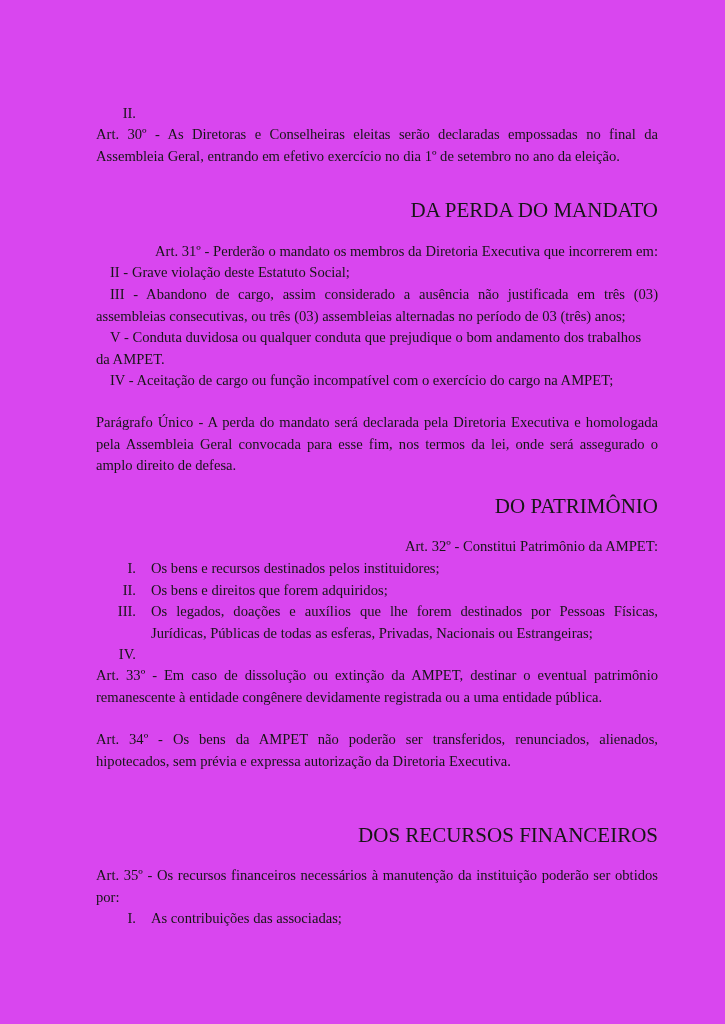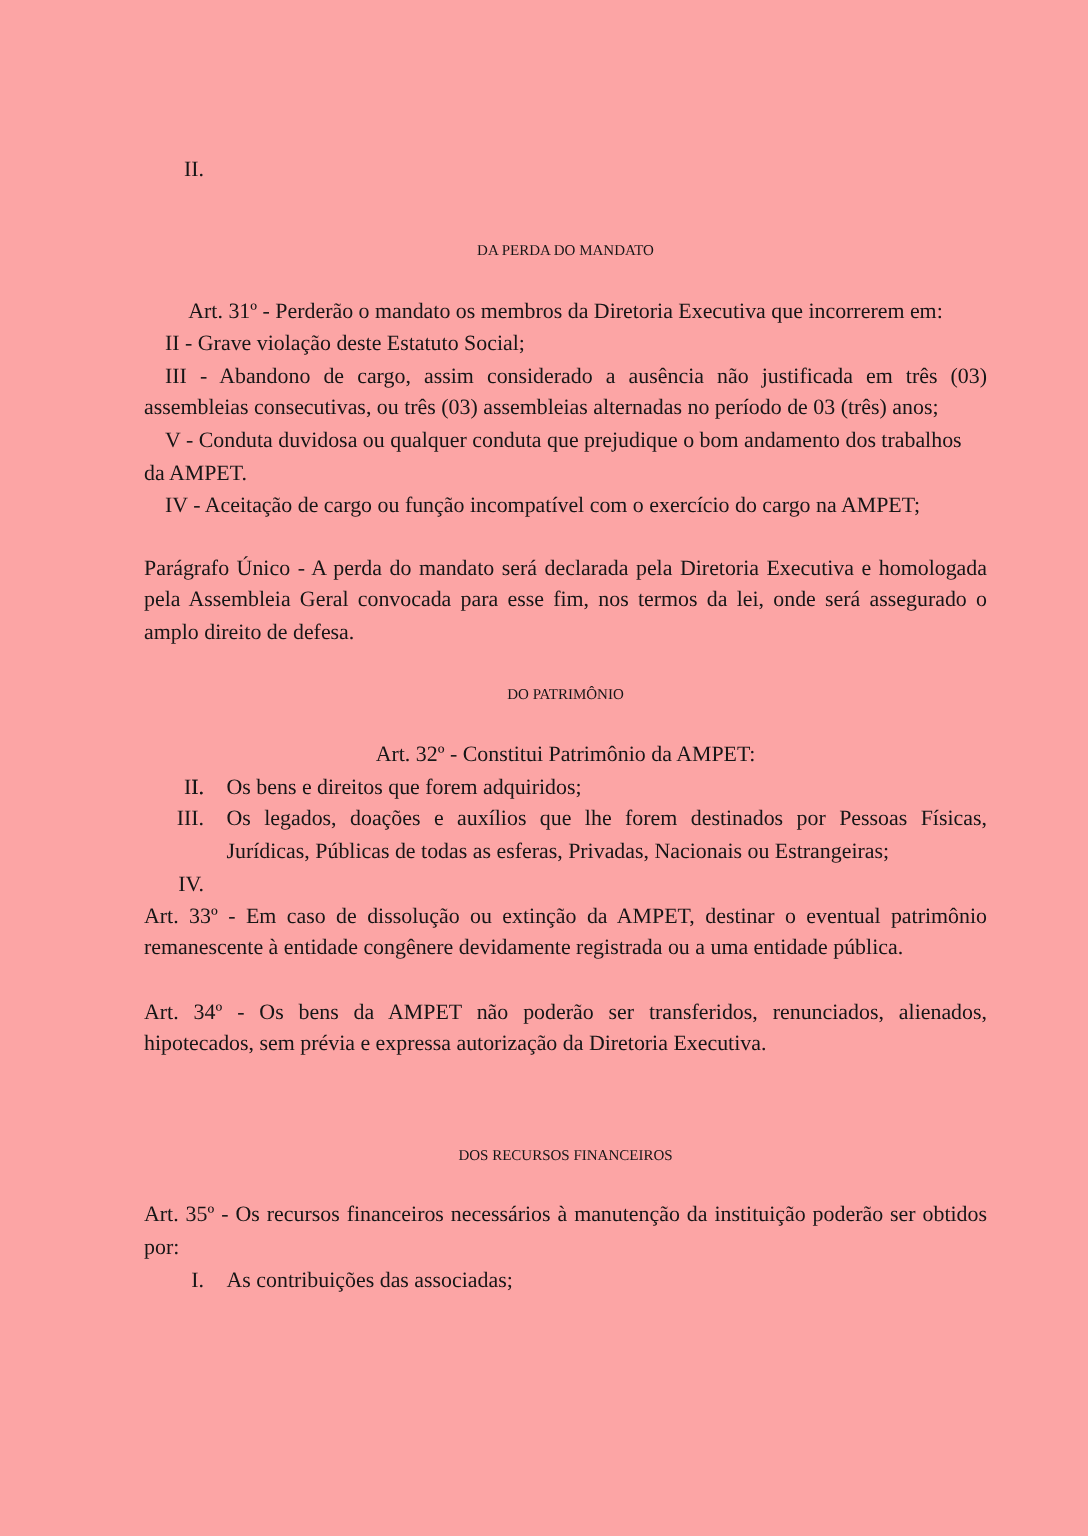--- a/index.html
+++ b/index.html
@@ -5,21 +5,21 @@
   html, body {
     margin: 0;
     padding: 0;
     background: #ffffff;
   }
 
   .page {
     position: relative;
     width: 725px;
     height: 1024px;
-    background: #fca5a5;
+    background: #d946ef;
     margin: 0 auto;
     overflow: hidden;
     font-family: "Liberation Serif", "DejaVu Serif", serif;
     color: #161616;
     -webkit-font-smoothing: antialiased;
   }
 
   .content {
     position: absolute;
     left: 96px;
@@ -31,28 +31,28 @@
   .para {
     font-size: 14.6px;
     line-height: 21.6px;
     text-align: justify;
     text-justify: inter-word;
     margin: 0;
     hyphens: none;
   }
 
   .para.nojust {
-    text-align: center;
+    text-align: right;
   }
 
   
   .heading {
-    font-size: 10px;
+    font-size: 21px;
     line-height: 21.6px;
-    text-align: center;
+    text-align: right;
     margin: 0;
   }
   .gap-md { height: 21px; }
   .gap-lg { height: 30px; }
   .gap-xl { height: 40px; }
 
   
   .dash-list {
     list-style: none;
     margin: 0;
@@ -104,20 +104,21 @@
     <div class="gap-xl" style="height:103px"></div>
 
     <ul class="roman-list">
       <li class="left">
         <span class="num">II.</span>
       </li>
     </ul>
 
     <div class="gap-md"></div>
 
+    <p class="para">Art. 30º - As Diretoras e Conselheiras eleitas serão declaradas empossadas no final da Assembleia Geral, entrando em efetivo exercício no dia 1º de setembro no ano da eleição.</p>
 
     <div class="gap-lg" style="height:33px"></div>
 
     <p class="heading">DA PERDA DO MANDATO</p>
 
     <div class="gap-md" style="height:19px"></div>
 
     <p class="para nojust">Art. 31º - Perderão o mandato os membros da Diretoria Executiva que incorrerem em:</p>
 
     <ul class="dash-list">
@@ -134,21 +135,21 @@
     <div class="gap-md" style="height:19px"></div>
 
     <p class="heading">DO PATRIMÔNIO</p>
 
     <div class="gap-md" style="height:19px"></div>
 
     <p class="para nojust">Art. 32º - Constitui Patrimônio da AMPET:</p>
 
     <ul class="roman-list">
       <li class="left">
-        <span class="num">I.</span>
+        <span class="num">I.</span><span>Os bens e recursos destinados pelos instituidores;</span>
       </li>
       <li class="left">
         <span class="num">II.</span><span>Os bens e direitos que forem adquiridos;</span>
       </li>
       <li>
         <span class="num">III.</span><span>Os legados, doações e auxílios que lhe forem destinados por Pessoas Físicas, Jurídicas, Públicas de todas as esferas, Privadas, Nacionais ou Estrangeiras;</span>
       </li>
       <li class="left">
         <span class="num">IV.</span>
       </li>

